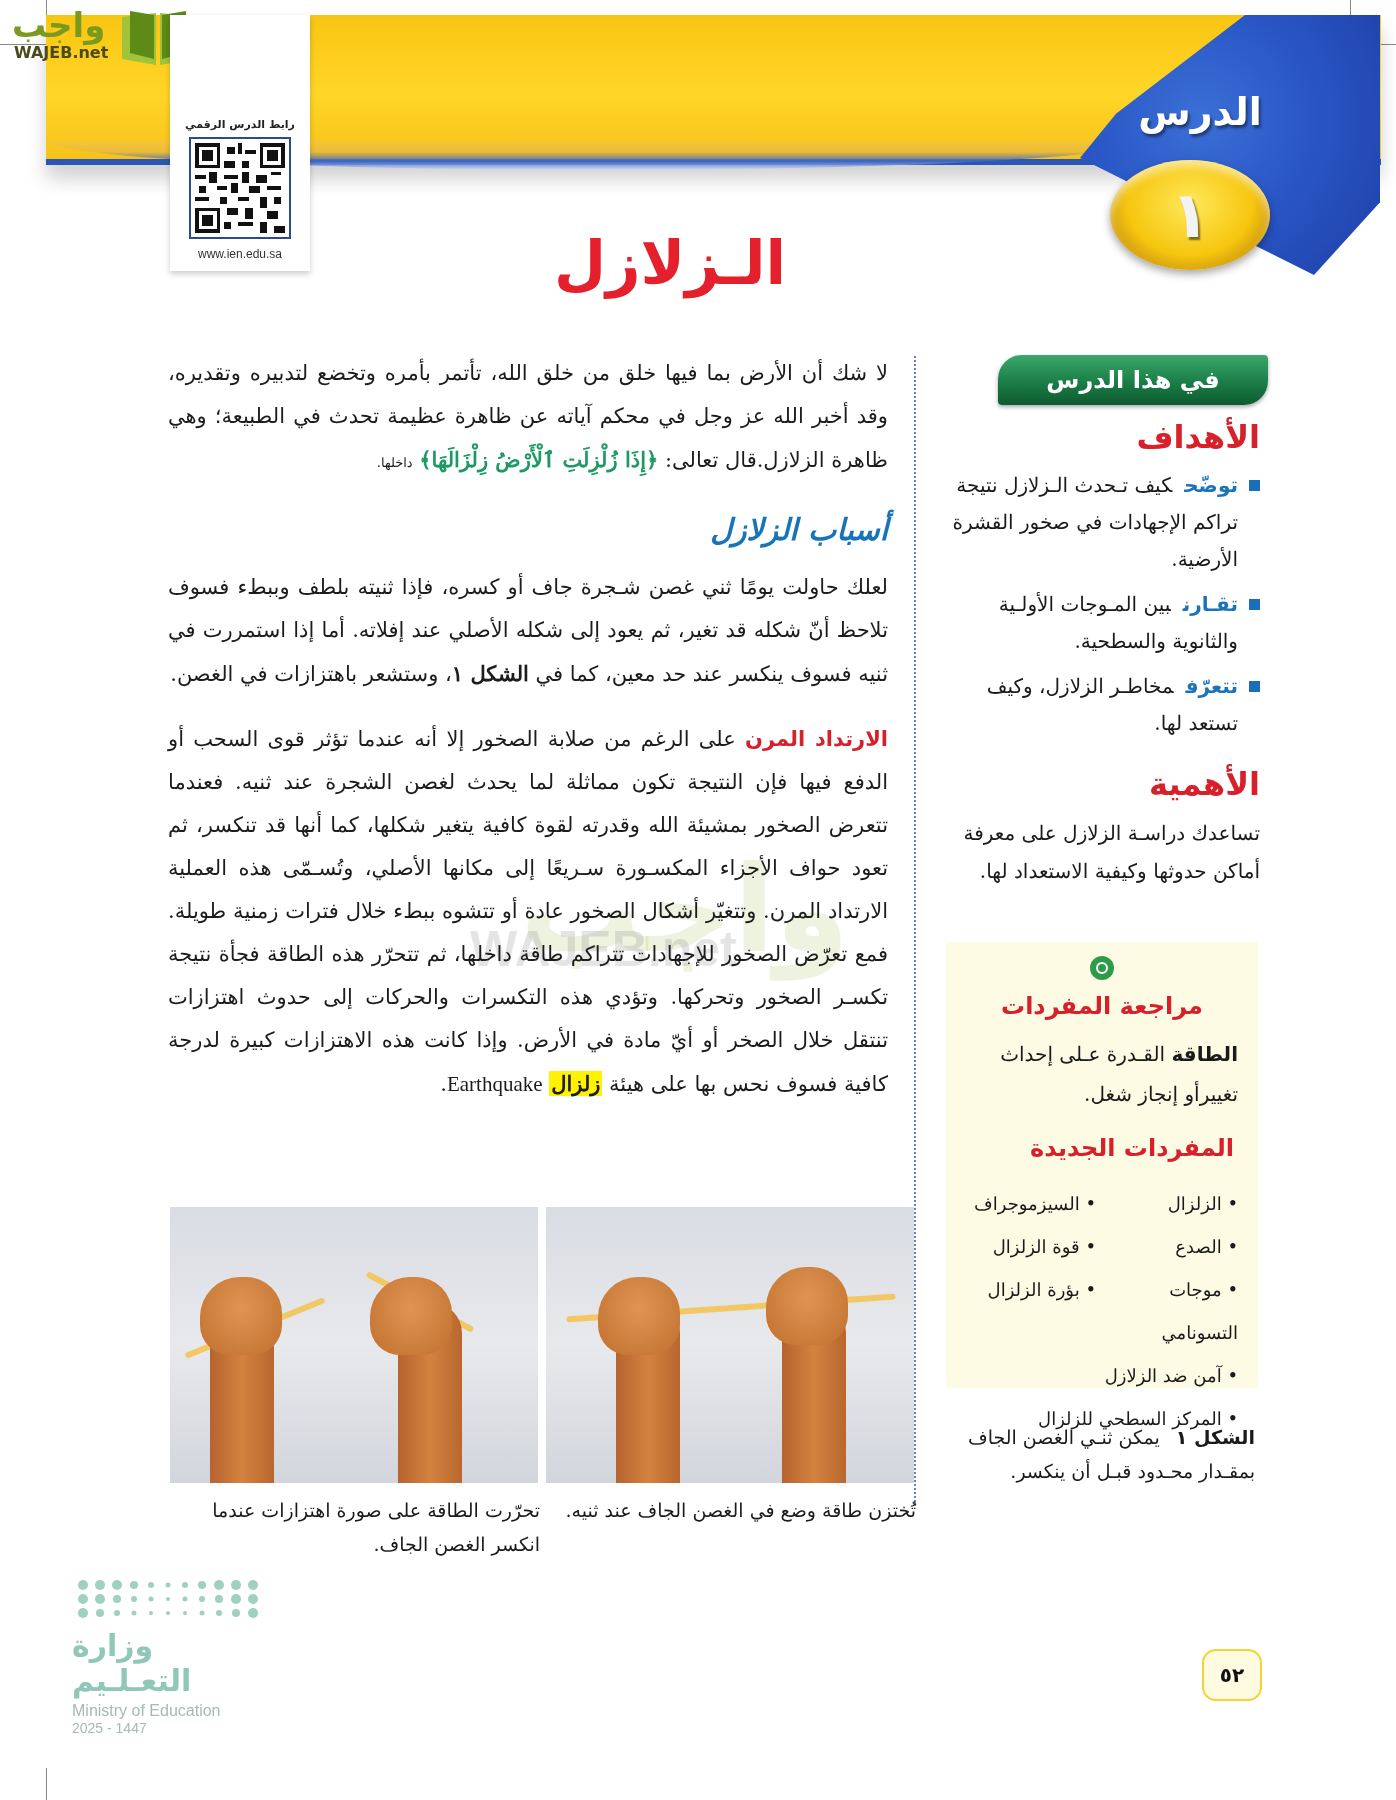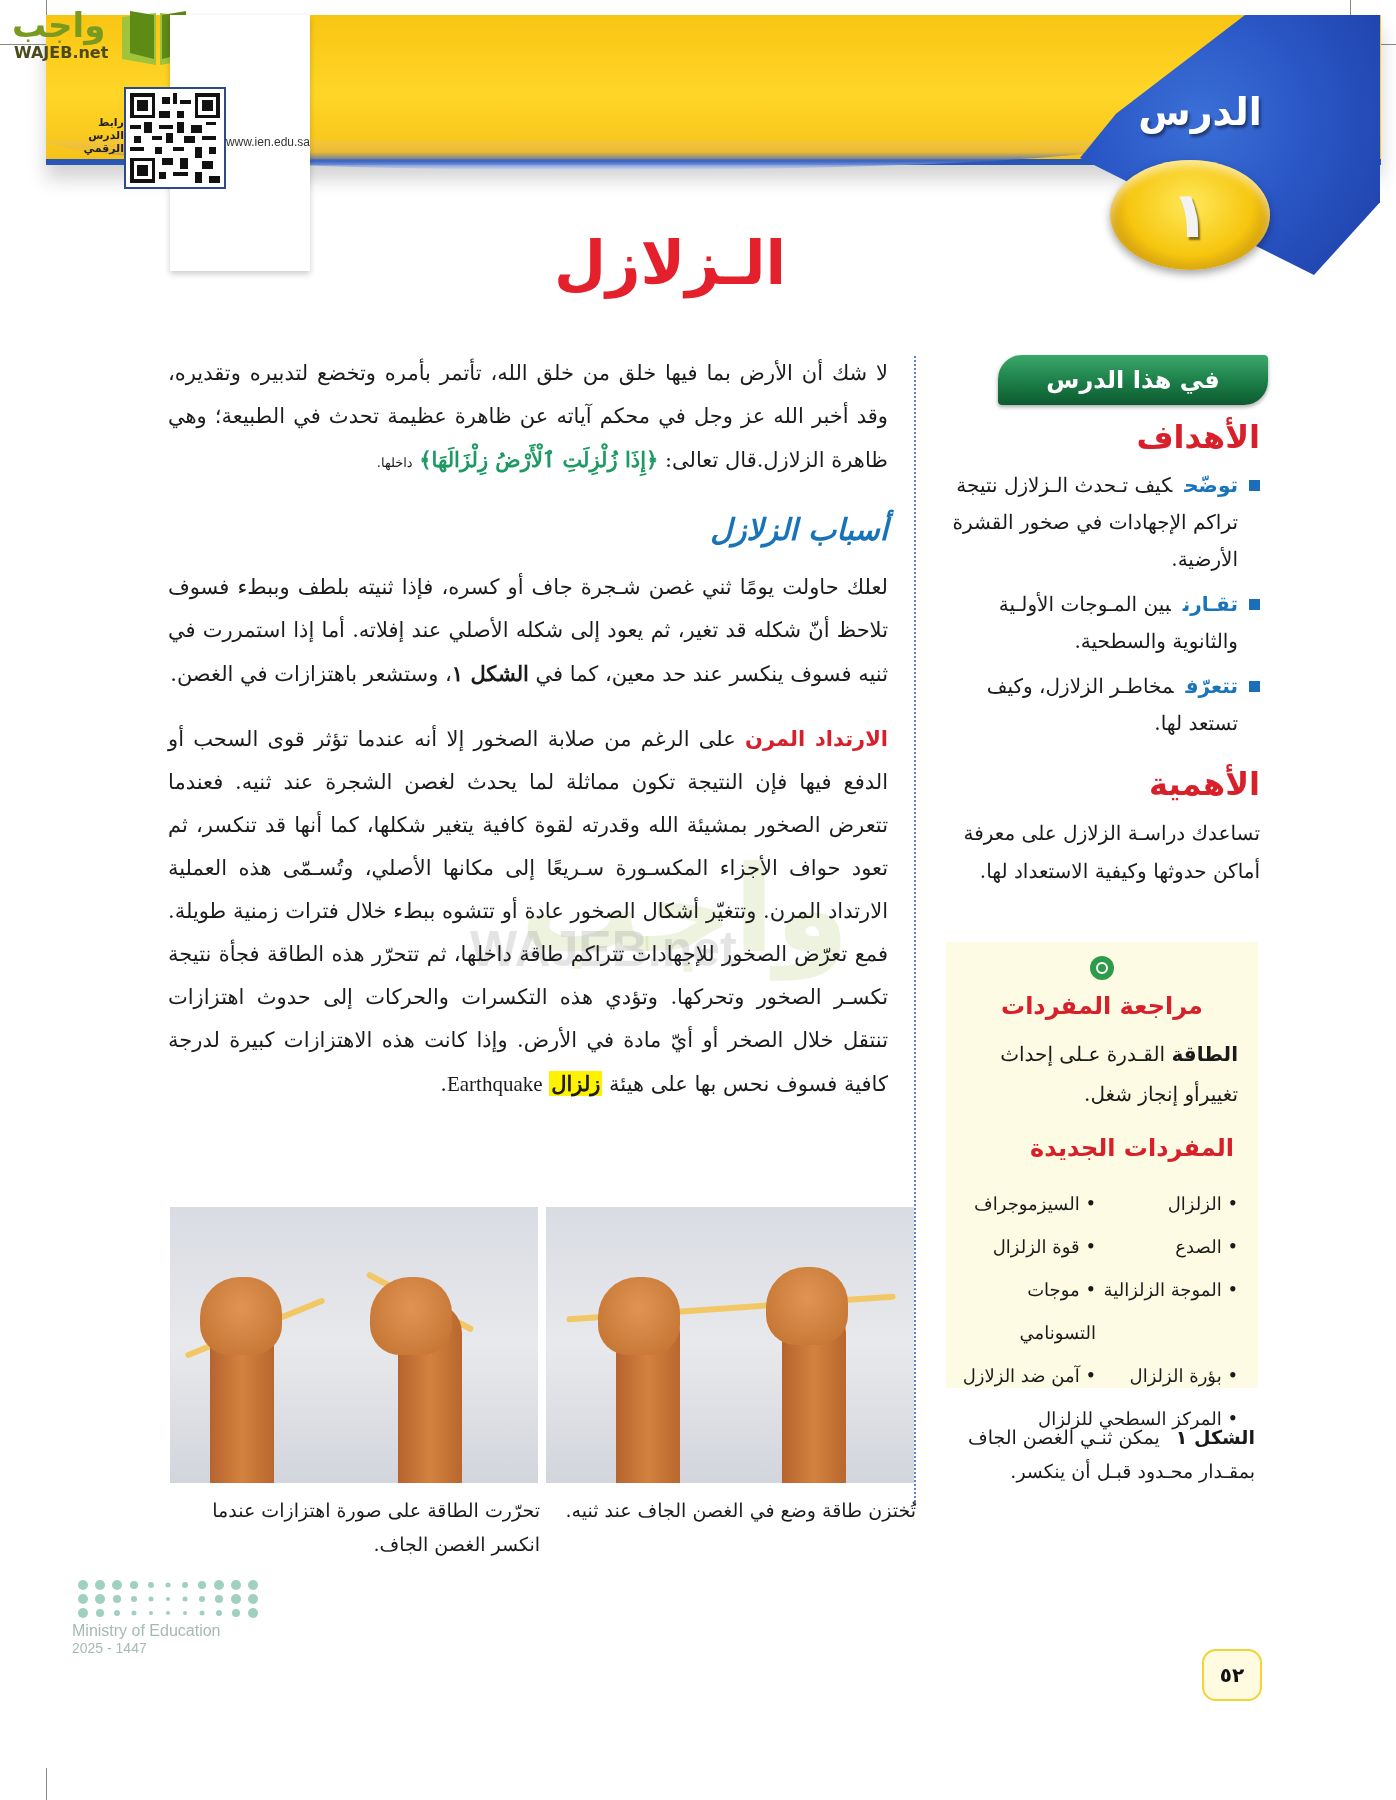--- a/index.html
+++ b/index.html
@@ -45,21 +45,21 @@
     
     .wajeb { position: absolute; left: 8px; top: 5px; width: 180px; height: 60px; }
     .wajeb-ar { position: absolute; left: 4px; top: 0; font-size: 34px; font-weight: bold; color: #7a9a1f; direction: rtl; }
     .wajeb-en { position: absolute; left: 6px; top: 38px; font-size: 16px; font-weight: bold; color: #4a4a1c; }
     .wajeb-book { position: absolute; left: 112px; top: 4px; width: 76px; height: 58px; }
 
     
     .qr-card {
       position: absolute; left: 170px; top: 15px; width: 140px; height: 256px; background: #fff;
       box-shadow: 0 3px 6px rgba(0,0,0,.2);
-      display: flex; flex-direction: row; align-items: center; justify-content: flex-end; padding-bottom: 10px;
+      display: flex; flex-direction: column; align-items: center; justify-content: flex-end; padding-bottom: 10px;
     }
     .qr-label { font-size: 11px; font-weight: bold; direction: rtl; margin-bottom: 6px; color: #222; }
     .qr-box { width: 102px; height: 102px; border: 2px solid #2d4a8a; padding: 4px; background: #fff; }
     .qr-url { font-size: 12px; margin-top: 8px; color: #333; font-family: "Liberation Sans", sans-serif; }
 
     
     .title {
       position: absolute; left: 520px; top: 228px; width: 300px; text-align: center;
       font-size: 60px; font-weight: bold; color: #e3202b; direction: rtl;
     }
@@ -270,21 +270,20 @@
   <p class="review-def">
     <b>الطاقة</b>
     <span>القـدرة عـلى إحداث تغييرأو إنجاز شغل.</span>
   </p>
   <div class="new-h">المفردات الجديدة</div>
   <div class="vocab-grid">
     <div>• <span>الزلزال</span></div>
     <div>• <span>السيزموجراف</span></div>
     <div>• <span>الصدع</span></div>
     <div>• <span>قوة الزلزال</span></div>
-    <div>• <span>الموجة الزلزالية</span></div>
     <div>• <span>موجات التسونامي</span></div>
     <div>• <span>بؤرة الزلزال</span></div>
     <div>• <span>آمن ضد الزلازل</span></div>
     <div class="full">• <span>المركز السطحي للزلزال</span></div>
   </div>
 </div>
 
 <div class="fig-caption">
   <span class="fig-label">الشكل ١</span>
   <span>يمكن ثنـي الغصن الجاف بمقـدار محـدود قبـل أن ينكسر.</span>
@@ -338,19 +337,20 @@
       <span class="dot" style="transform:scale(.6)"></span>
       <span class="dot" style="transform:scale(.5)"></span>
       <span class="dot" style="transform:scale(.4)"></span>
       <span class="dot" style="transform:scale(.4)"></span>
       <span class="dot" style="transform:scale(.4)"></span>
       <span class="dot" style="transform:scale(.5)"></span>
       <span class="dot" style="transform:scale(.6)"></span>
       <span class="dot" style="transform:scale(.8)"></span>
       <span class="dot"></span>
   </div>
+  <div class="min-ar">وزارة التعـلـيم</div>
   <div class="min-en">Ministry of Education</div>
   <div class="min-yr">2025 - 1447</div>
 </div>
 
 <div class="page-num">
   <span>٥٢</span>
 </div>
 
 </body></html>

